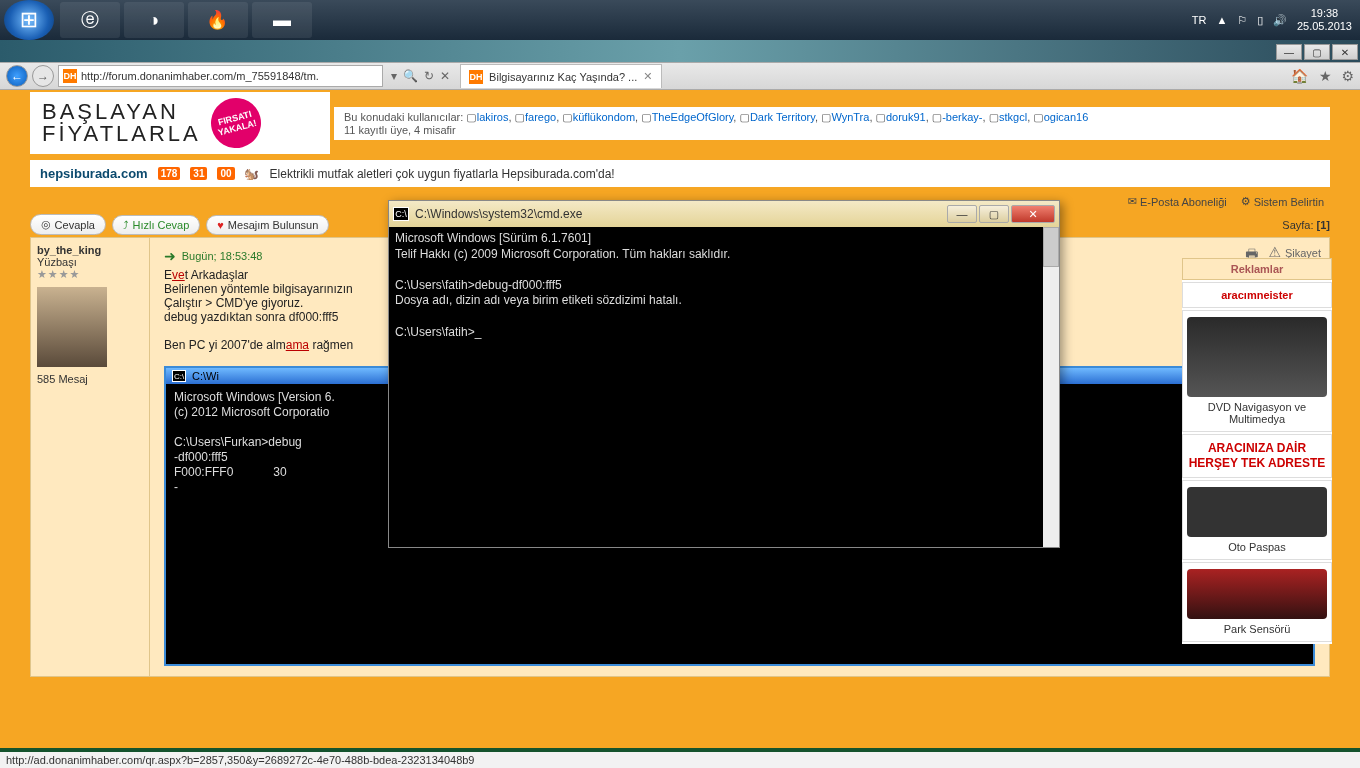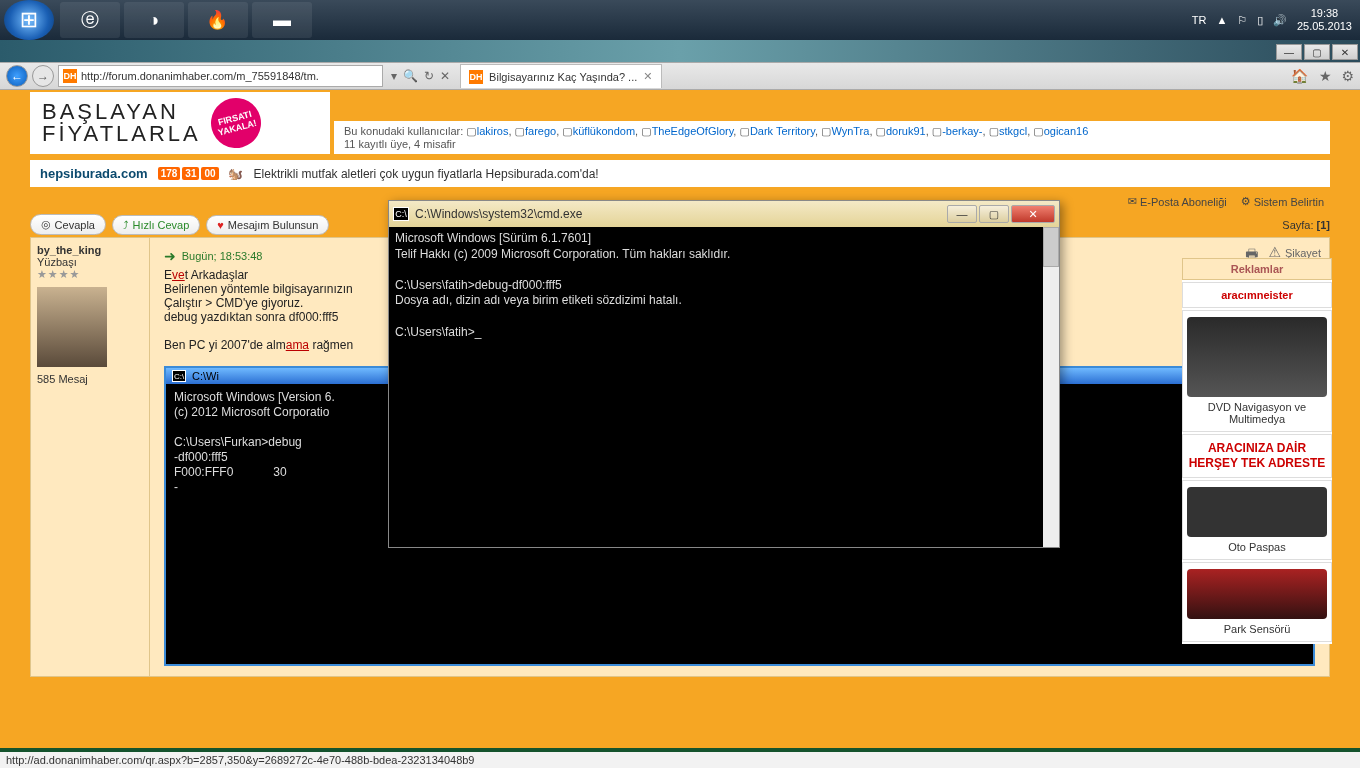--- a/index.html
+++ b/index.html
@@ -18,29 +18,29 @@
 .navback{background:radial-gradient(#3fa0ff,#0b5dbb);color:#fff}
 .urlbox{flex:0 0 325px;height:22px;background:#fff;border:1px solid #aaa;display:flex;align-items:center;font-size:11px;padding:0 4px;color:#333;gap:4px}
 .urlicon{width:14px;height:14px;background:#ff7a00;color:#fff;font-size:9px;font-weight:bold;display:flex;align-items:center;justify-content:center}
 .urlextras{display:flex;gap:6px;color:#666;font-size:12px;margin-left:4px}
 .tab{height:24px;background:#fff;border:1px solid #bbb;border-bottom:none;display:flex;align-items:center;padding:0 8px;font-size:11px;color:#333;gap:6px;margin-left:6px}
 .tab .x{color:#888}
 .browserctrls{margin-left:auto;display:flex;gap:10px;color:#666}
 .browserctrls span{font-size:14px}
 
 .page{position:absolute;top:90px;left:0;right:0;bottom:20px;background:#f6a623;overflow:hidden}
-.headerrow{display:flex;align-items:flex-end}
+.headerrow{display:flex;align-items:center}
 .promo{background:#fff;margin:2px 4px 4px 30px;padding:6px 12px;display:flex;align-items:center;gap:10px;width:300px}
 .promo-text{font-family:Georgia,serif;font-size:22px;letter-spacing:3px;line-height:1;color:#222}
 .promo-sticker{width:50px;height:50px;background:#e2006a;border-radius:50%;color:#fff;font-size:9px;font-weight:bold;display:flex;align-items:center;justify-content:center;text-align:center;transform:rotate(-15deg)}
 .topusers{flex:1;background:#fff;margin:2px 30px 4px 0;padding:4px 10px;font-size:11px;color:#555}
 .topusers a{color:#0066cc;text-decoration:none}
 .hepsi{background:#fff;margin:2px 30px 6px 30px;padding:6px 10px;display:flex;align-items:center;gap:10px;font-size:12px;color:#333}
 .hb-logo{color:#0c4a6e;font-weight:bold;font-size:13px}
-.hb-boxes{display:flex;gap:2px}
+.hb-boxes{display:flex;gap:10px}
 .hb-box{background:#f60;color:#fff;font-weight:bold;padding:1px 3px;font-size:10px;border-radius:2px}
 
 .subrow{display:flex;justify-content:flex-end;gap:14px;padding:2px 36px;font-size:11px;color:#444}
 .subrow span svg,.subrow span{vertical-align:middle}
 .btnrow{display:flex;align-items:center;gap:6px;padding:4px 30px 2px}
 .fbtn{background:linear-gradient(#fff,#eee);border:1px solid #bbb;border-radius:12px;padding:3px 10px;font-size:11px;color:#333;display:flex;align-items:center;gap:4px}
 .fbtn.green{color:#2a8a2a}
 .fbtn.heart::before{content:"♥";color:#d22}
 .pagenum{margin-left:auto;font-size:11px;color:#333}
 

